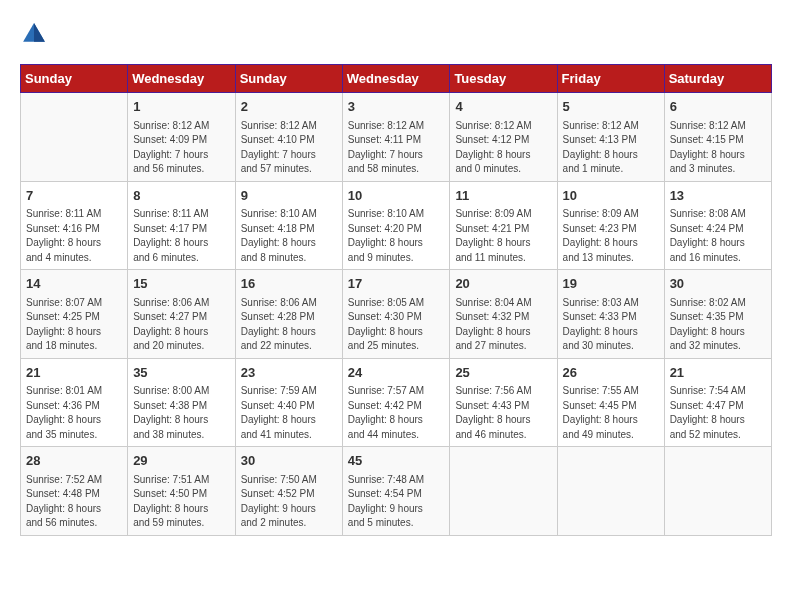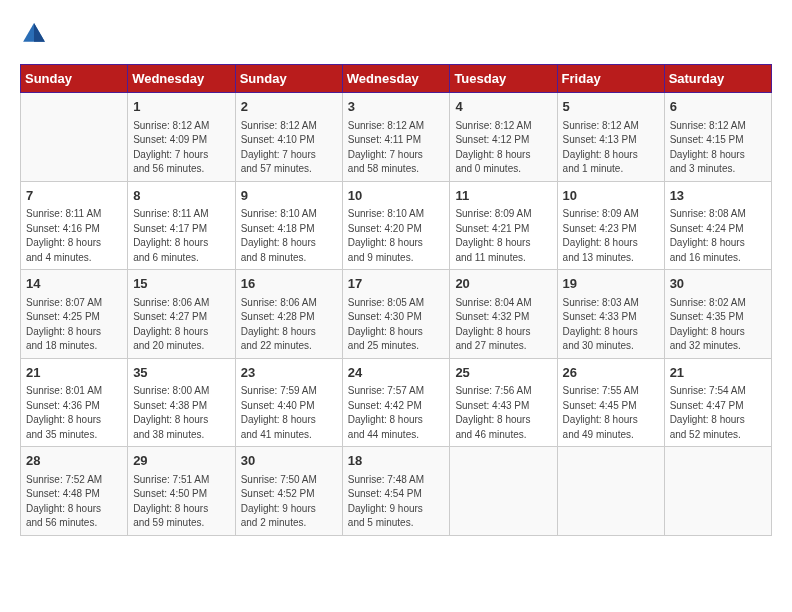--- a/index.html
+++ b/index.html
@@ -225,21 +225,21 @@
         </td>
         <td>
           <span class="day-num">29</span>
           <div class="cell-info">Sunrise: 7:51 AM<br>Sunset: 4:50 PM<br>Daylight: 8 hours<br>and 59 minutes.</div>
         </td>
         <td>
           <span class="day-num">30</span>
           <div class="cell-info">Sunrise: 7:50 AM<br>Sunset: 4:52 PM<br>Daylight: 9 hours<br>and 2 minutes.</div>
         </td>
         <td>
-          <span class="day-num">18</span>
+          <span class="day-num">45</span>
           <div class="cell-info">Sunrise: 7:48 AM<br>Sunset: 4:54 PM<br>Daylight: 9 hours<br>and 5 minutes.</div>
         </td>
         <td class="empty"></td>
         <td class="empty"></td>
         <td class="empty"></td>
       </tr>
     </tbody>
 </table>
 
 </body></html>

